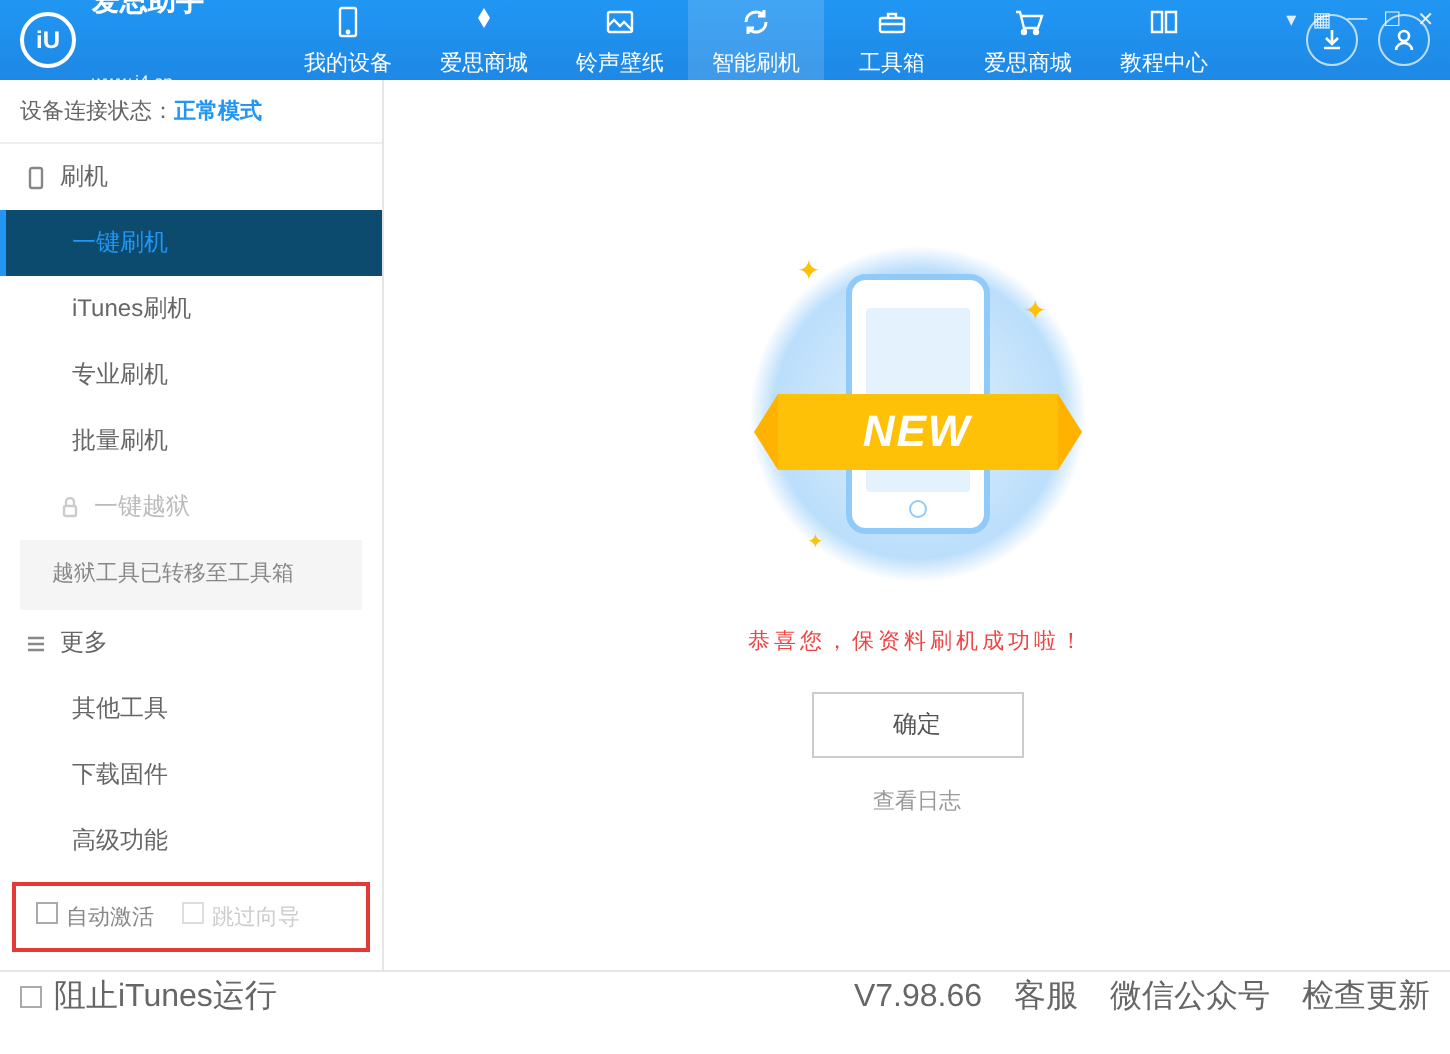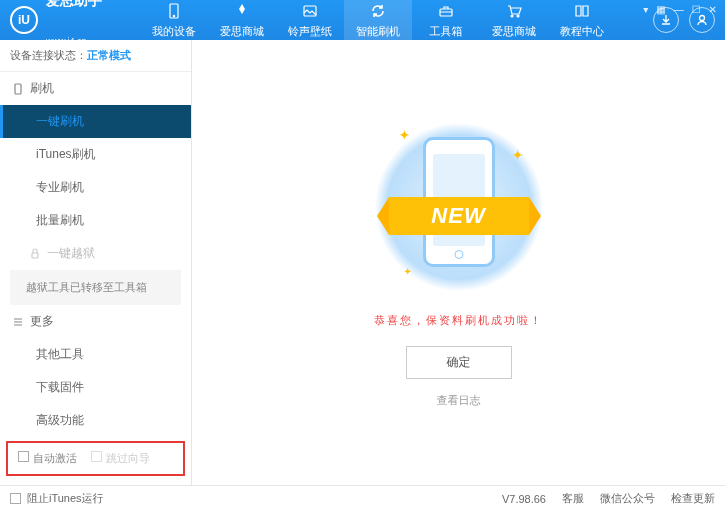--- a/index.html
+++ b/index.html
@@ -48,21 +48,21 @@
 .new-ribbon { position: absolute; top: 80px; left: 10px; right: 10px; height: 38px; background: #ffc107; display: flex; align-items: center; justify-content: center; font-weight: 900; font-size: 22px; color: #fff; font-style: italic; letter-spacing: 1px; }
 .new-ribbon::before, .new-ribbon::after { content: ''; position: absolute; top: 0; width: 0; height: 0; border-top: 19px solid transparent; border-bottom: 19px solid transparent; }
 .new-ribbon::before { left: -12px; border-right: 12px solid #ffb300; }
 .new-ribbon::after { right: -12px; border-left: 12px solid #ffb300; }
 .sparkle { position: absolute; color: #ffc107; font-size: 14px; }
 .success-msg { font-size: 11px; color: #ef4444; margin-bottom: 18px; letter-spacing: 2px; }
 .confirm-btn { padding: 7px 40px; border: 1px solid #ccc; background: #fff; cursor: pointer; font-size: 12px; color: #555; }
 .view-log { margin-top: 14px; font-size: 11px; color: #999; cursor: pointer; text-align: center; }
 
 
-.footer { height: 26px; border-top: 1px solid #e5e5e5; display: flex; align-items: center; padding: 4px 10px; font-size: 11px; color: #666; }
+.footer { height: 26px; border-top: 1px solid #e5e5e5; display: flex; align-items: center; padding: 4px 10px; font-size: 16px; color: #666; }
 .footer-left { display: flex; align-items: center; gap: 6px; }
 .footer-check { width: 11px; height: 11px; border: 1px solid #aaa; }
 .footer-spacer { flex: 1; }
 .footer-item { margin-left: 16px; cursor: pointer; }
 </style>
 </head>
 <body>
 
 <div class="win-controls">
   <span class="win-btn">▾</span>

